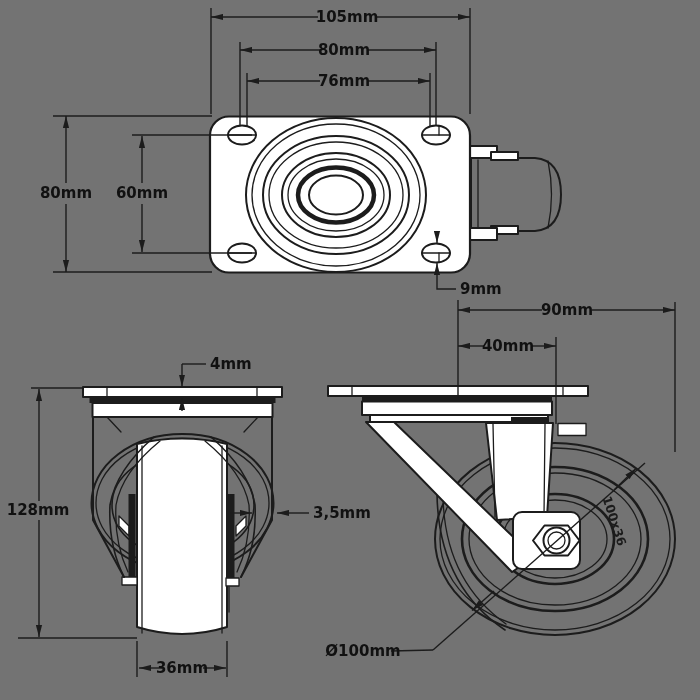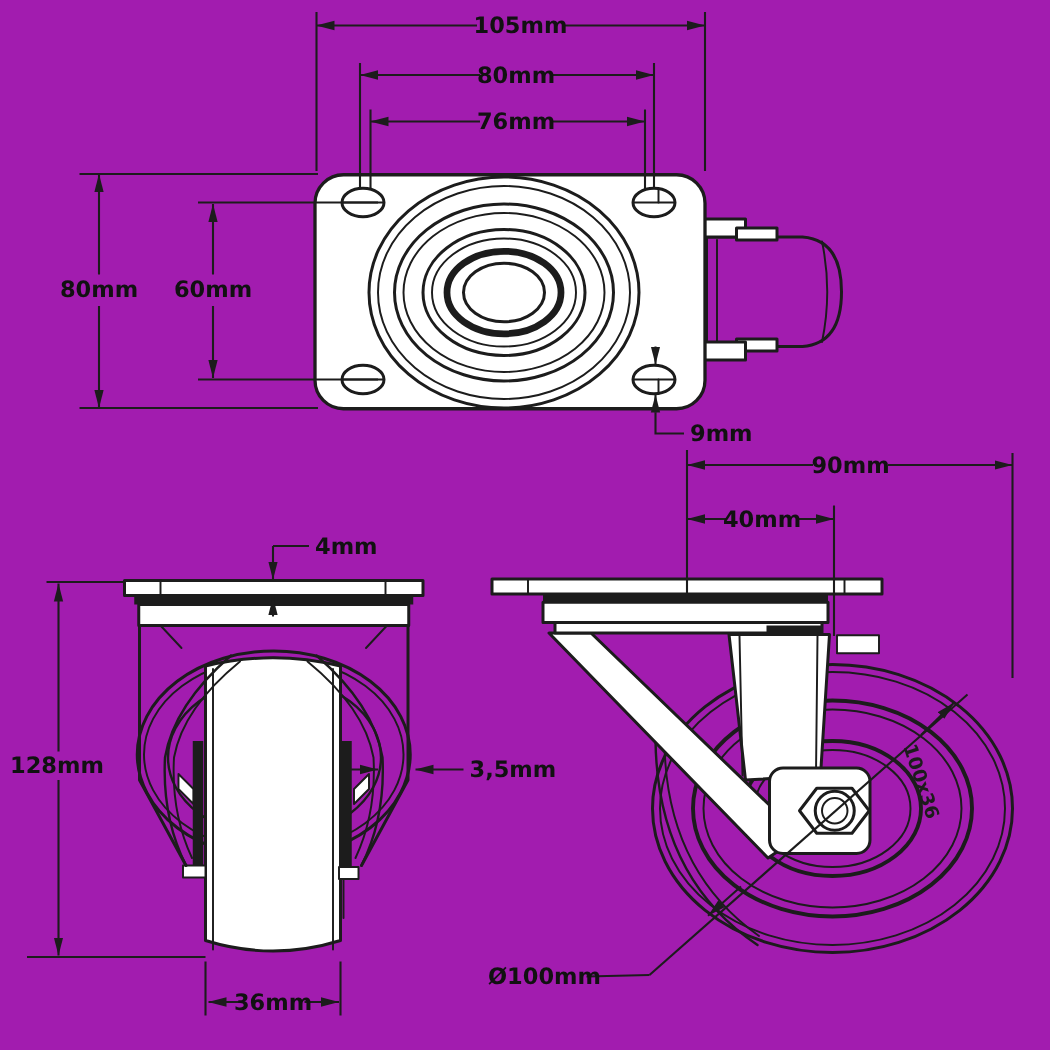--- a/index.html
+++ b/index.html
@@ -1,16 +1,16 @@
 <!DOCTYPE html>
 <html><head>
 <meta charset="utf-8">
 <style>
   html,body{margin:0;padding:0;background:#fff;}
-  #stage{width:700px;height:700px;background:#a21caf;position:relative;font-family:"DejaVu Sans",sans-serif;}
+  #stage{width:700px;height:700px;background:#737373;position:relative;font-family:"DejaVu Sans",sans-serif;}
   svg{display:block;}
   .ln{fill:none;stroke:#1c1c1c;stroke-width:2;stroke-linejoin:round;stroke-linecap:round;}
   .sw22{stroke-width:2.2;}
   .thin{stroke-width:1.3;}
   .med{stroke-width:1.6;}
   .thick{stroke-width:2.6;}
   .ring-dark{stroke-width:4.5;}
   .fillw{fill:#ffffff;}
   .dark{fill:#1c1c1c;stroke:none;}
   .dim{fill:none;stroke:#1c1c1c;stroke-width:1.4;stroke-linecap:butt;}

